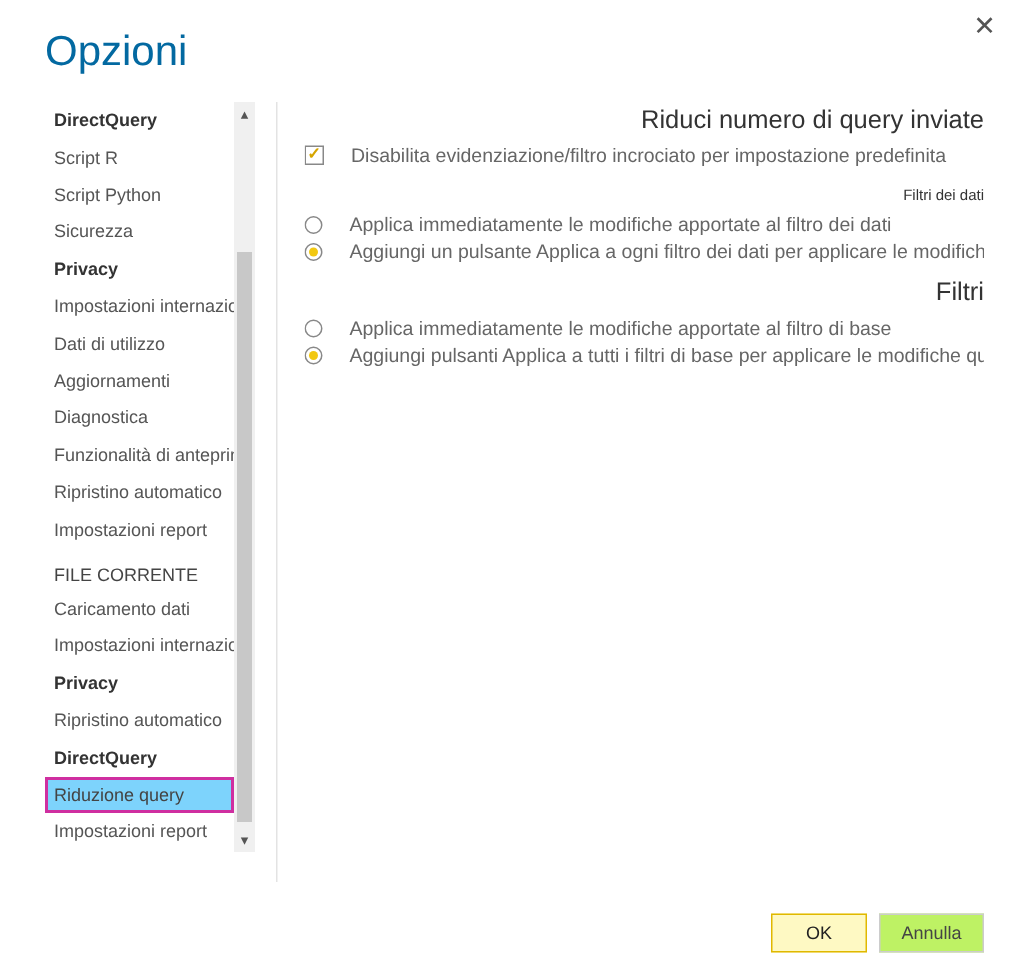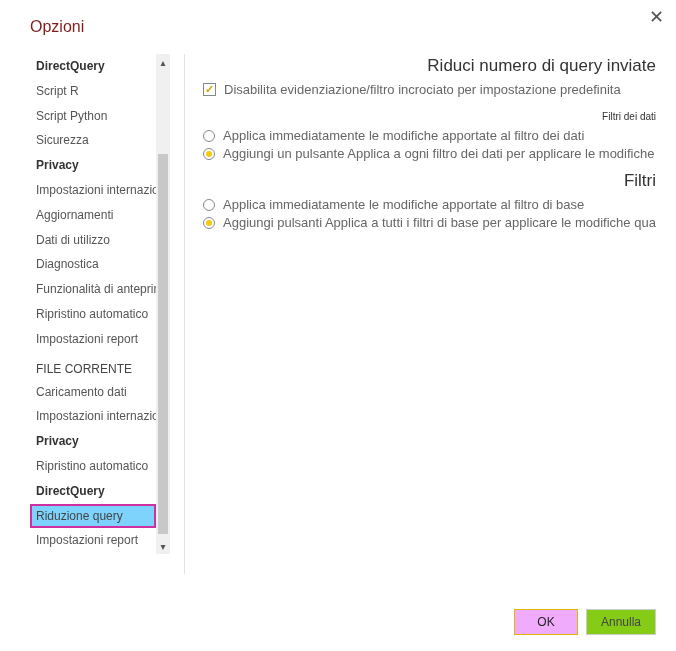--- a/index.html
+++ b/index.html
@@ -21,23 +21,23 @@
   }
   .close-x {
     position: absolute;
     top: 8px; right: 12px;
     font-size: 18px;
     color: #555;
     cursor: pointer;
     line-height: 1;
   }
   h1.title {
-    font-size: 16px;
+    font-size: 28px;
     font-weight: 300;
-    color: #7f1d1d;
+    color: #0369a1;
     margin-bottom: 18px;
   }
   .body {
     display: flex;
     height: 520px;
   }
   .sidebar-wrap {
     width: 140px;
     position: relative;
     flex-shrink: 0;
@@ -112,21 +112,21 @@
   }
   .content h3 {
     font-size: 10px;
     font-weight: 400;
     color: #333;
     margin: 14px 0 6px 0;
   }
   .row {
     display: flex;
     align-items: center;
-    gap: 8px;
+    gap: 18px;
     margin: 3px 0;
     white-space: nowrap;
     overflow: hidden;
   }
   .checkbox {
     width: 13px; height: 13px;
     border: 1px solid #888;
     display: inline-flex;
     align-items: center; justify-content: center;
     font-size: 11px; line-height: 1;
@@ -157,28 +157,28 @@
     bottom: 16px; right: 20px;
     display: flex;
     gap: 8px;
   }
   .btn {
     min-width: 64px;
     height: 26px;
     padding: 0 14px;
     font-size: 12px;
     border: 1px solid #ccc;
-    background: #84cc16;
+    background: #bef264;
     color: #444;
     cursor: pointer;
     display: inline-flex;
     align-items: center; justify-content: center;
   }
   .btn.primary {
-    background: #f0abfc;
+    background: #fef9c3;
     border-color: #e0b800;
     color: #222;
     margin-left: 48px;
   }
 </style>
 </head>
 <body>
 
 <div class="dialog">
   <div class="close-x">✕</div>
@@ -186,22 +186,22 @@
 
   <div class="body">
     <div class="sidebar-wrap">
       <div class="sidebar">
         <div class="sb-item sb-bold"><span>DirectQuery</span></div>
         <div class="sb-item"><span>Script R</span></div>
         <div class="sb-item"><span>Script Python</span></div>
         <div class="sb-item"><span>Sicurezza</span></div>
         <div class="sb-item sb-bold"><span>Privacy</span></div>
         <div class="sb-item"><span>Impostazioni internazionali</span></div>
+        <div class="sb-item"><span>Dati di utilizzo</span></div>
         <div class="sb-item"><span>Aggiornamenti</span></div>
-        <div class="sb-item"><span>Dati di utilizzo</span></div>
         <div class="sb-item"><span>Diagnostica</span></div>
         <div class="sb-item"><span>Funzionalità di anteprima</span></div>
         <div class="sb-item"><span>Ripristino automatico</span></div>
         <div class="sb-item"><span>Impostazioni report</span></div>
 
         <div class="sb-group">FILE CORRENTE</div>
 
         <div class="sb-item"><span>Caricamento dati</span></div>
         <div class="sb-item"><span>Impostazioni internazionali</span></div>
         <div class="sb-item sb-bold"><span>Privacy</span></div>

